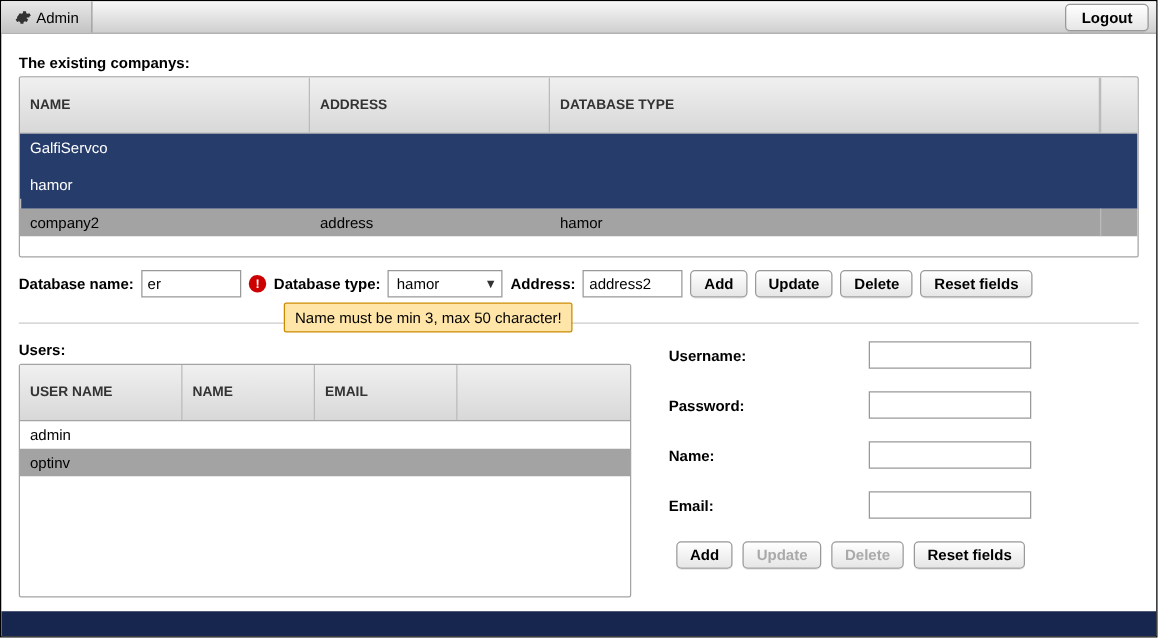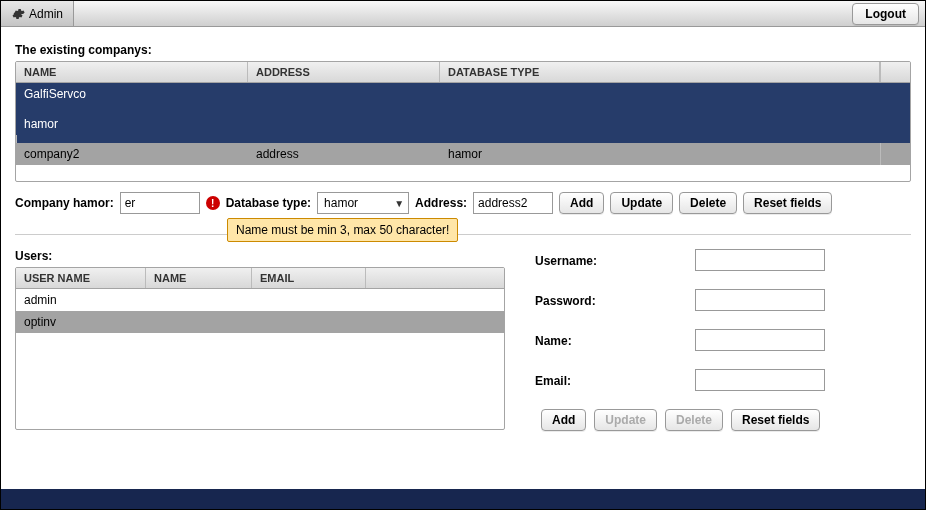--- a/index.html
+++ b/index.html
@@ -53,21 +53,21 @@
   }
   .grid-header {
     display: flex;
     background: linear-gradient(#f0f0f0, #d8d8d8);
     border-bottom: 1px solid #a4a4a4;
     font-weight: bold;
     font-size: 11px;
     color: #333;
   }
   .grid-header .cell {
-    padding: 4px 8px;
+    padding: 16px 8px;
     border-right: 1px solid #bbb;
     text-align: left;
   }
   .grid-header .cell:last-child { border-right: none; }
   .grid-body { min-height: 98px; }
   .grid-row { display: flex; }
   .grid-row .cell { padding: 4px 8px; border-right: 1px solid transparent; }
   .grid-row.selected { background: #263c6a; color: #fff; flex-direction: column; }
   .grid-row.alt { background: #a3a3a3; }
 
@@ -190,21 +190,21 @@
       <div class="grid-row alt">
         <div class="cell col-name">company2</div>
         <div class="cell col-addr">address</div>
         <div class="cell col-db">hamor</div>
         <div class="cell col-scroll" style="background:none;"></div>
       </div>
     </div>
   </div>
 
   <div class="form-row">
-    <span class="label">Company hamor:</span>
+    <span class="label">Database name:</span>
     <input type="text" class="inp-company" value="er" style="">
     <span class="err-icon">!</span>
     <span class="label">Database type:</span>
     <div class="select-wrap">
       <span>hamor</span>
       <span class="caret">▼</span>
     </div>
     <span class="label">Address:</span>
     <input type="text" class="inp-addr" value="address2" style="">
     <button class="btn btn-sm">Add</button>

